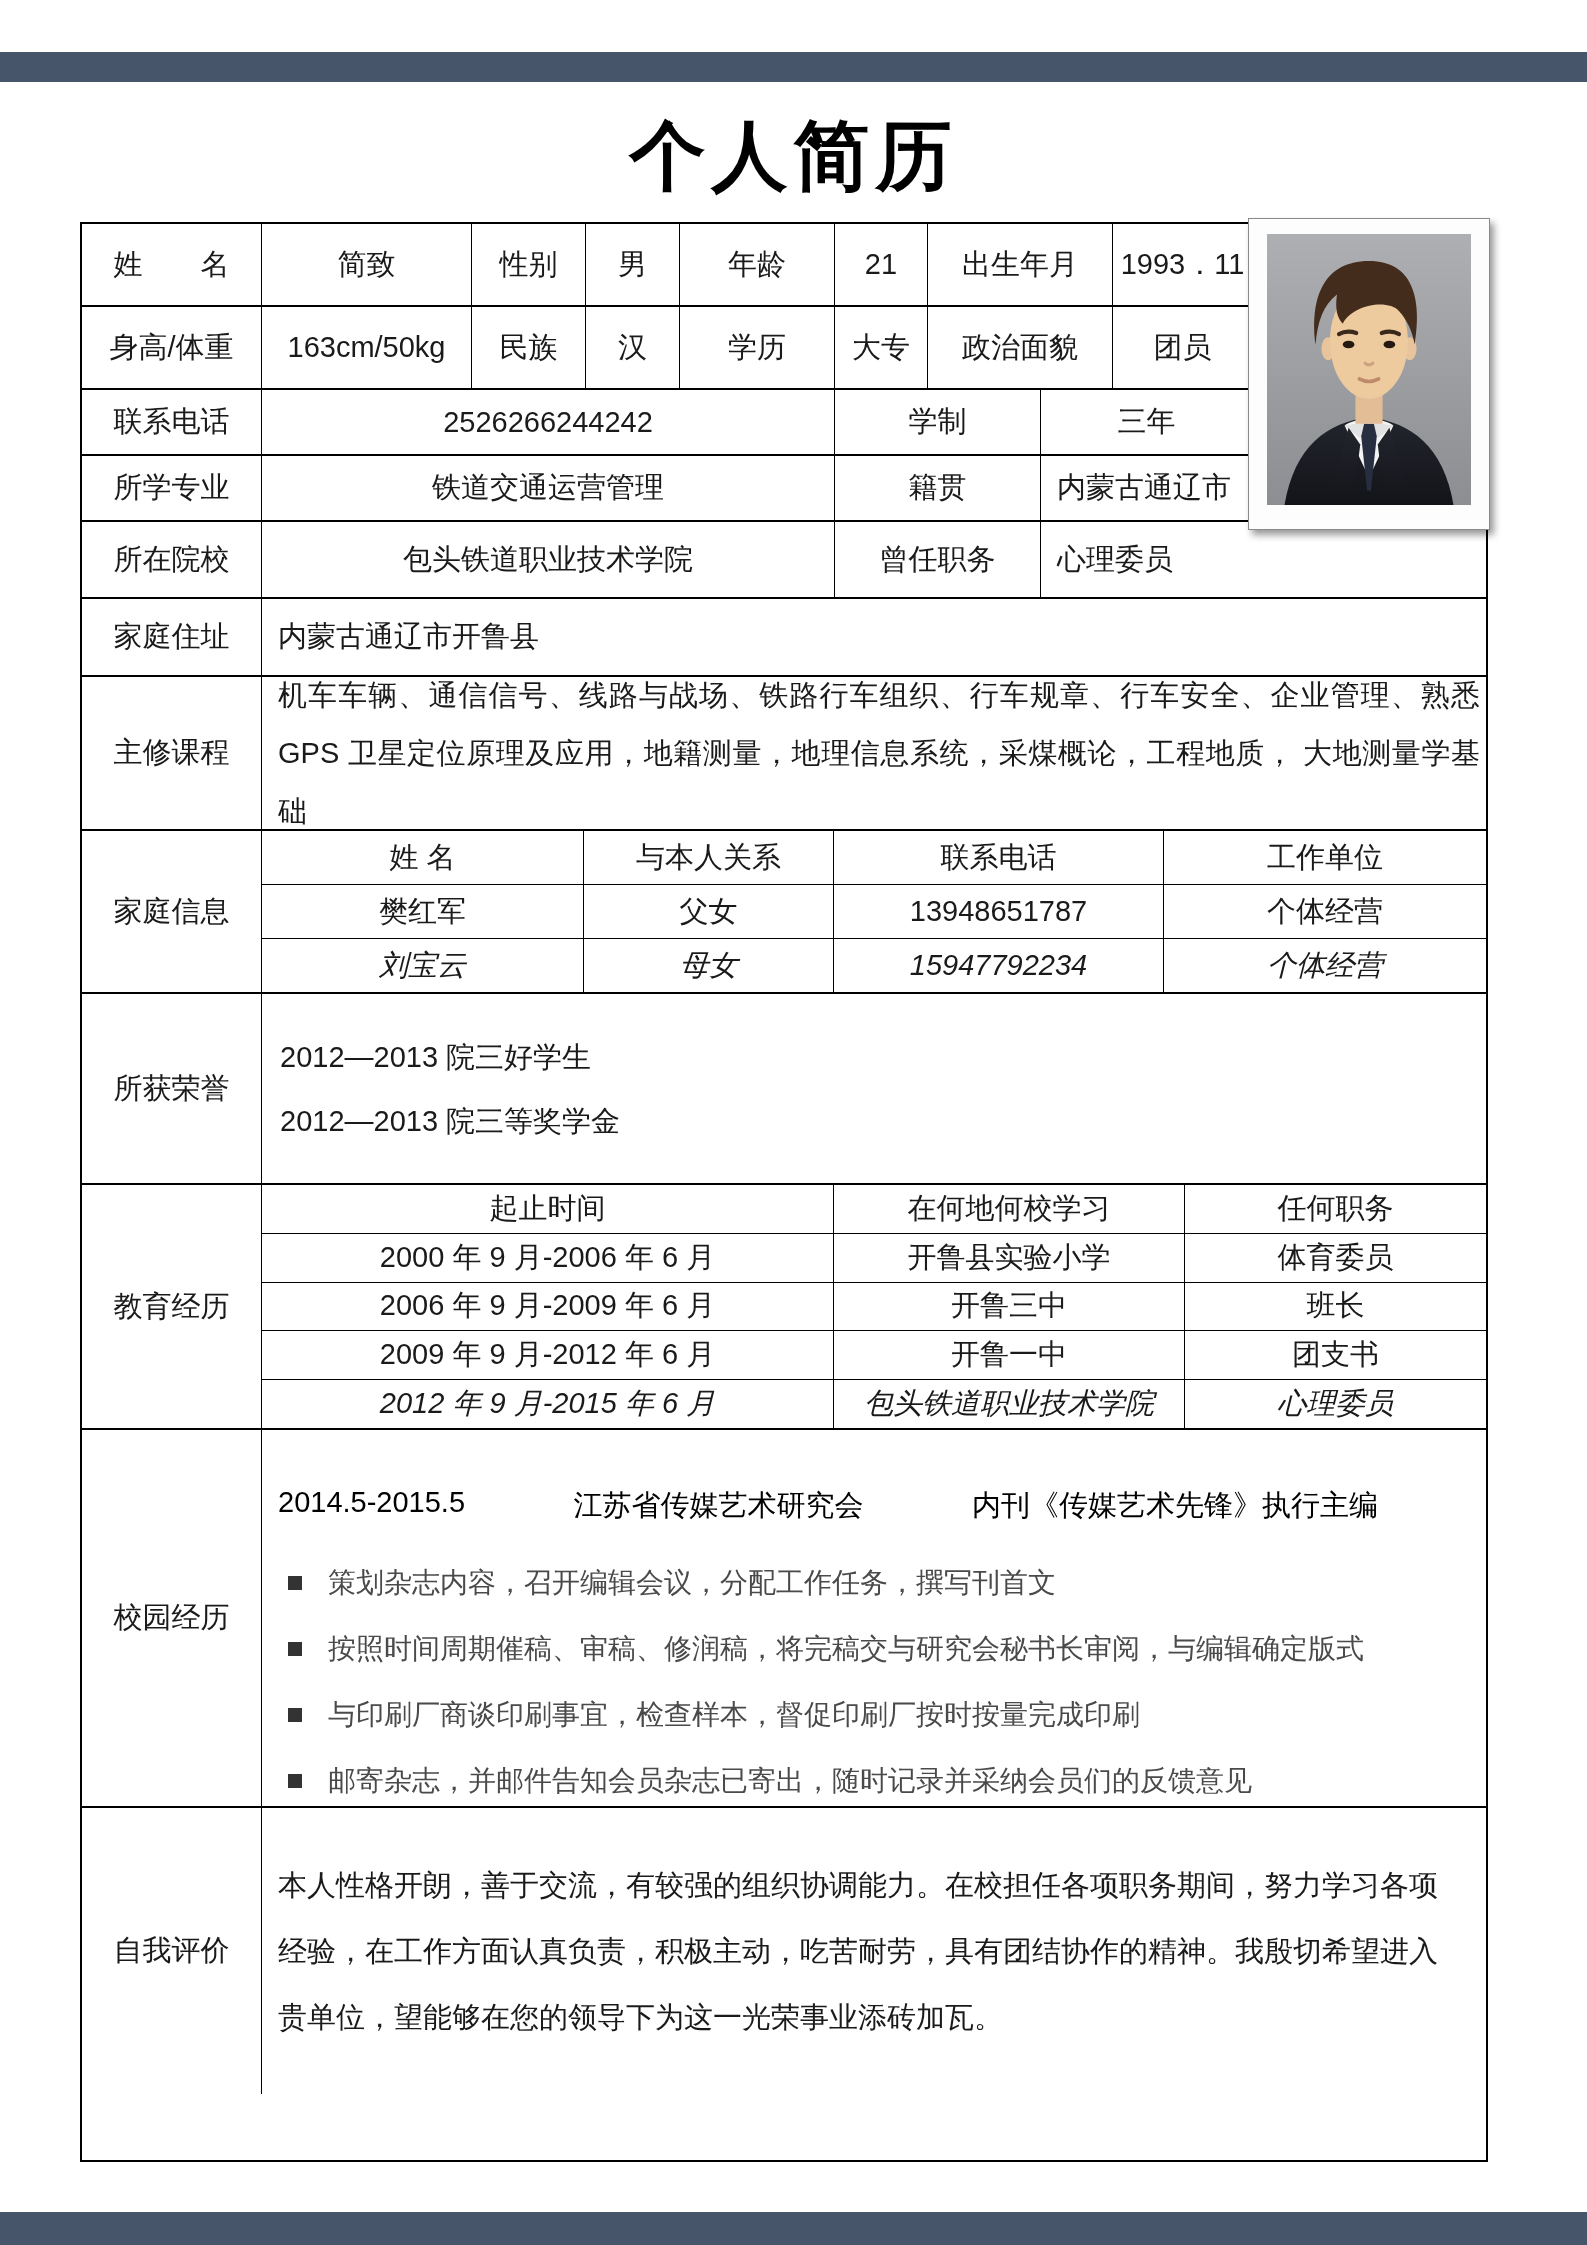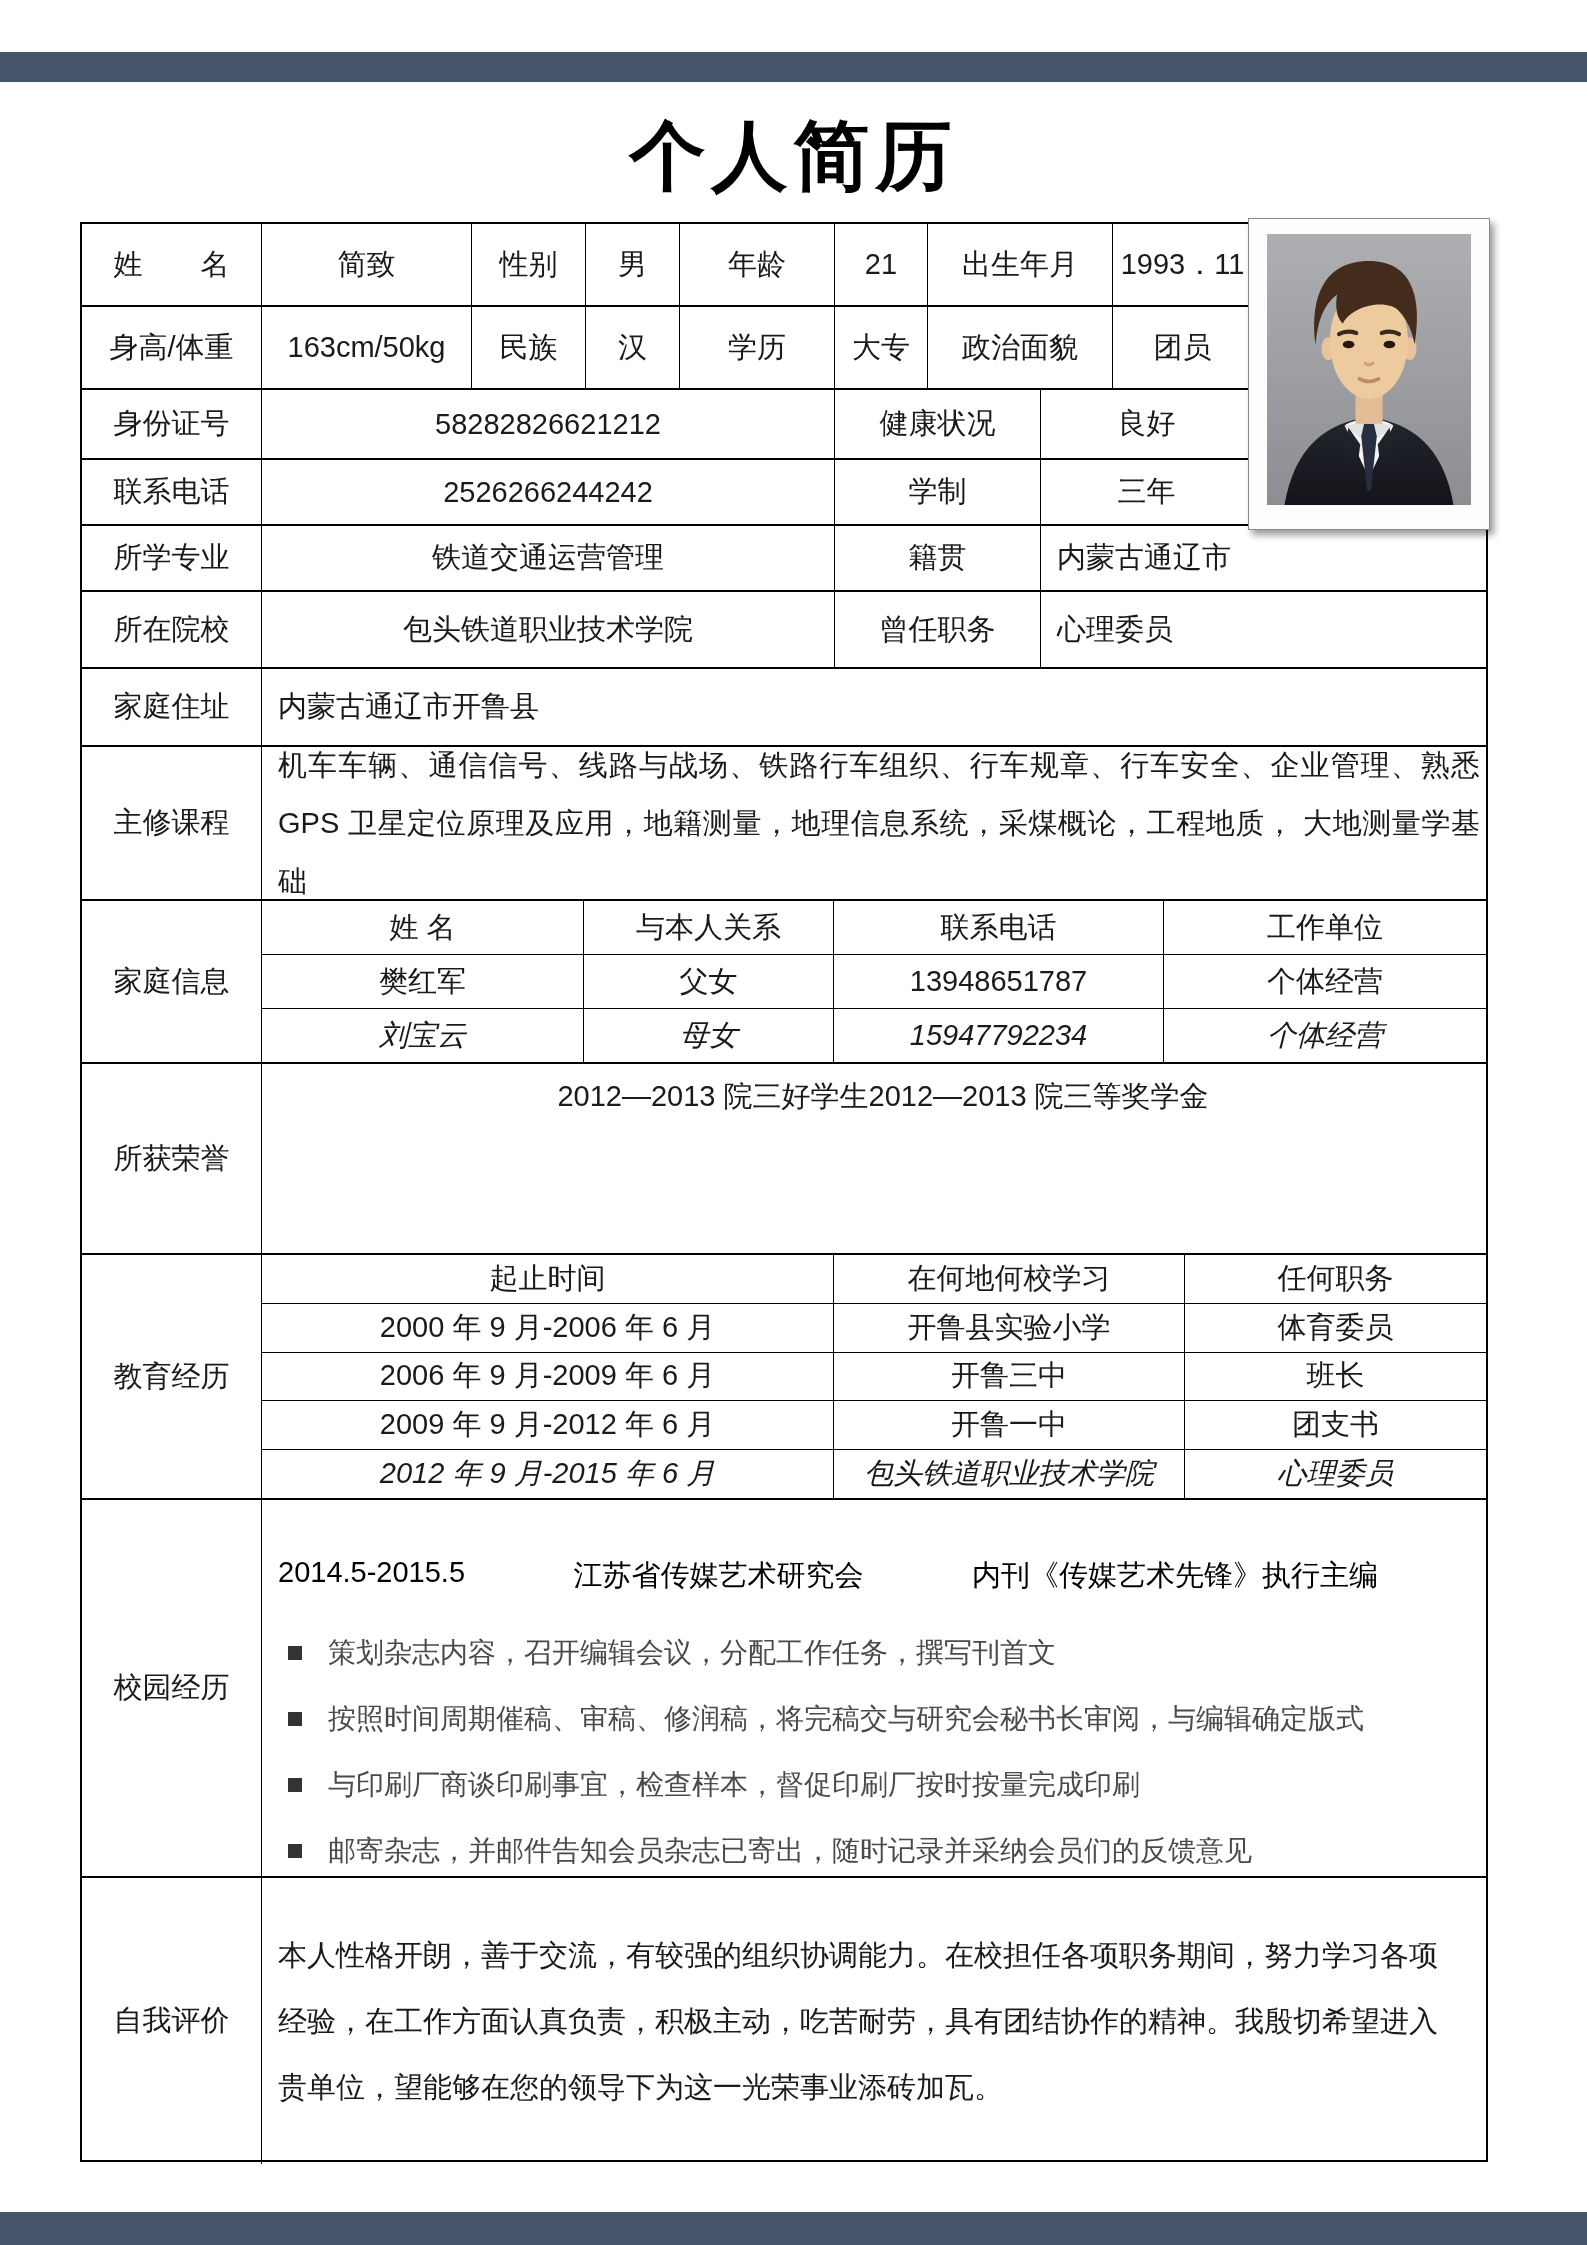--- a/index.html
+++ b/index.html
@@ -45,21 +45,21 @@
   .subtable { flex:1; display:flex; flex-direction:column; border-left:1px solid #000; }
   .srow { flex:1; display:flex; border-bottom:1px solid #000; }
   .srow:last-child { border-bottom:none;font-style:italic; }
   .sc {
     display:flex; align-items:center; justify-content:center;
     border-left:1px solid #000; font-size:29px;
   }
   .sc:first-child { border-left:none; }
   .fw321{width:321px;flex:none}.fw250{width:250px;flex:none}.fw330{width:330px;flex:none}.fw328{flex:1}
   .ew571{width:571px;flex:none}.ew351{width:351px;flex:none}.ew307{flex:1}
-  .honors-list { align-items:flex-start; flex-direction:row; justify-content:center;
+  .honors-list { align-items:flex-start; flex-direction:column; justify-content:center;
     padding-left:18px; }
   .honors-list .hline { line-height:64px; font-size:29px; text-align:left; }
   .campus-content {
     flex:1; border-left:1px solid #000; padding:56px 30px 0 16px;
     display:flex; flex-direction:column; align-items:stretch;
   }
   .campus-head {
     display:flex; justify-content:space-between; font-size:29px; color:#000;
     padding-right:78px; margin-bottom:38px;
   }
@@ -107,27 +107,20 @@
       <div class="c w210">163cm/50kg</div>
       <div class="c w114">民族</div>
       <div class="c w94">汉</div>
       <div class="c w155">学历</div>
       <div class="c w93">大专</div>
       <div class="c w185">政治面貌</div>
       <div class="c w140">团员</div>
       <div class="c w238"></div>
     </div>
 
-    <div class="trow h70">
-      <div class="c w-label">身份证号</div>
-      <div class="c w573">58282826621212</div>
-      <div class="c w206">健康状况</div>
-      <div class="c w212">良好</div>
-      <div class="c w238"></div>
-    </div>
 
     <div class="trow h66">
       <div class="c w-label">联系电话</div>
       <div class="c w573">2526266244242</div>
       <div class="c w206">学制</div>
       <div class="c w212">三年</div>
       <div class="c w238"></div>
     </div>
 
     <div class="trow h66">

